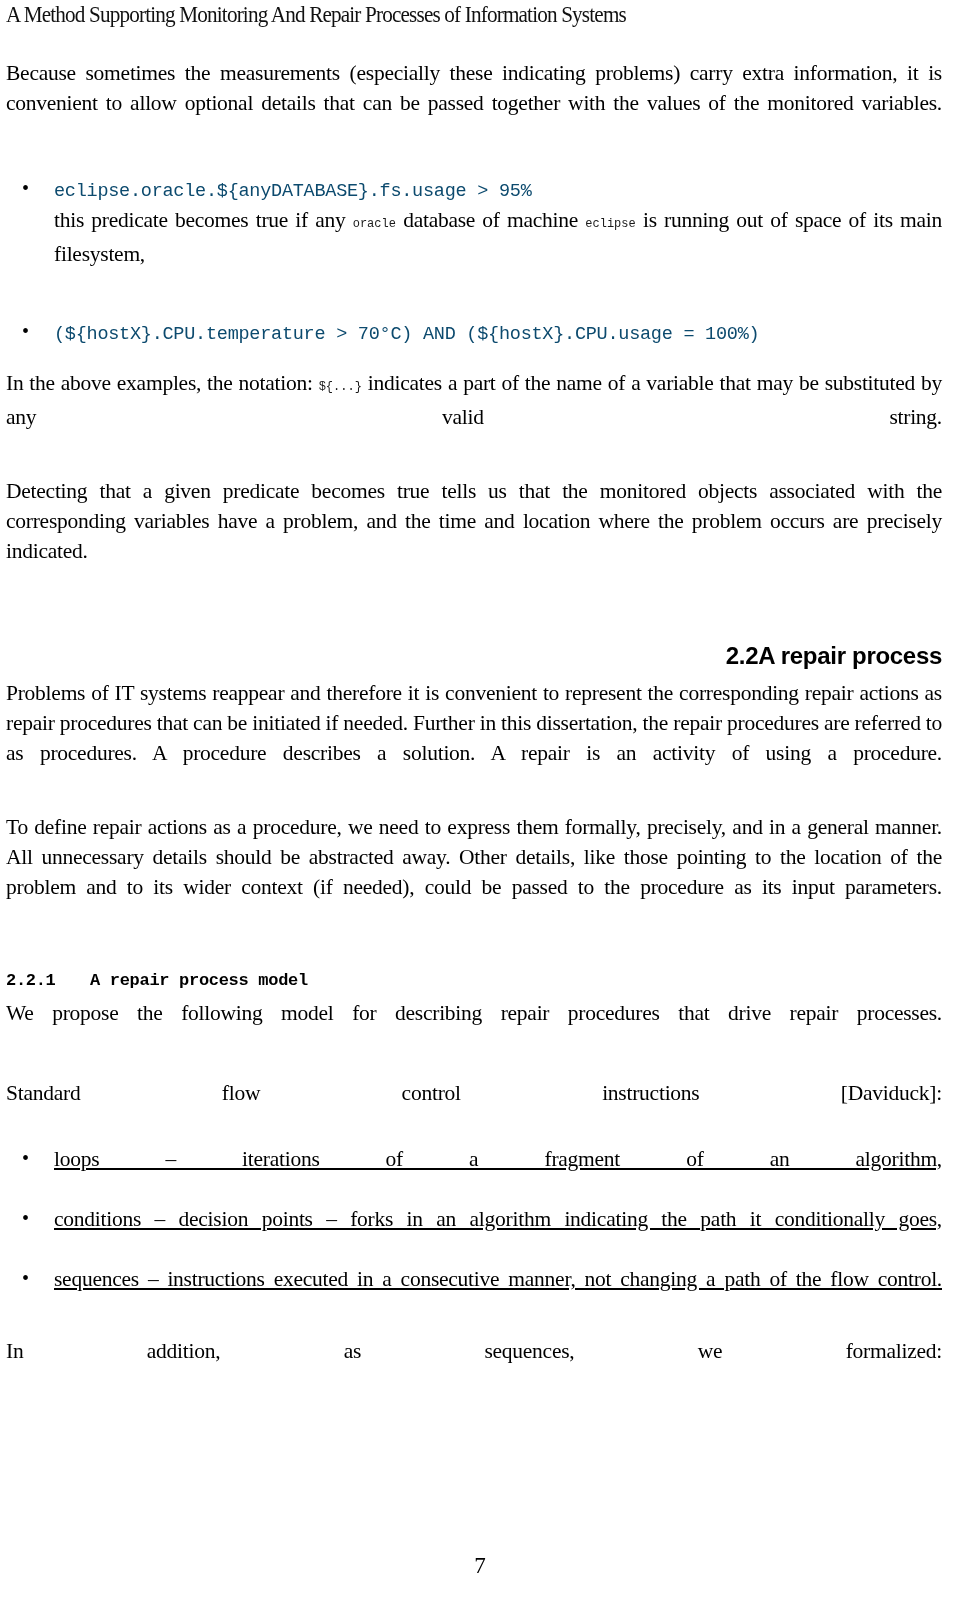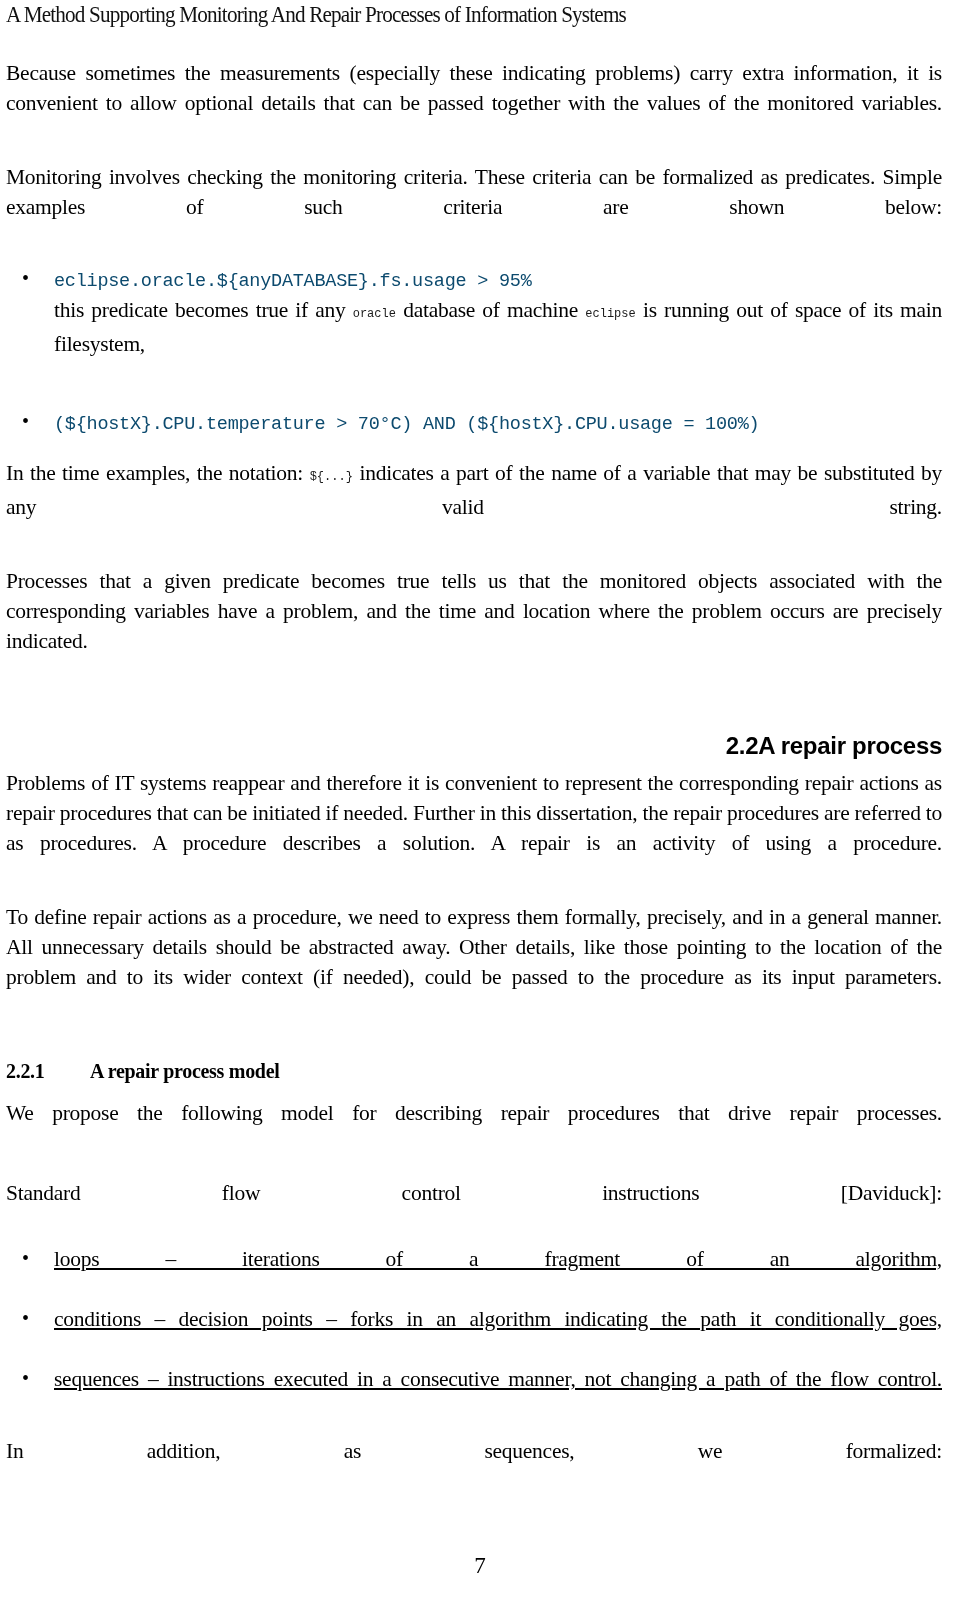--- a/index.html
+++ b/index.html
@@ -116,23 +116,23 @@
     font-family: "Liberation Sans", "DejaVu Sans", sans-serif;
     font-size: 24px;
     font-weight: bold;
     line-height: 32px;
     letter-spacing: -0.3px;
     text-align: right;
   }
   h2.h-sans .num { display: inline-block; min-width: 52px; }
 
   h3.h-serif {
-    margin: 0 0 12px 0;
-    font-family: Liberation Serif, serif;
-    font-size: 20px;
+    margin: 0 0 2px 0;
+    font-family: Liberation Mono, monospace;
+    font-size: 17px;
     font-weight: bold;
     line-height: 30px;
     letter-spacing: -0.3px;
   }
   h3.h-serif .num { display: inline-block; min-width: 84px; }
 
   h4.h-serif4 {
     margin: 0 0 2px 0;
     font-family: "Liberation Serif", "DejaVu Serif", serif;
     font-size: 22.5px;
@@ -164,39 +164,38 @@
 <body>
 
 <div class="page">
 
   <div class="running-header">A Method Supporting Monitoring And Repair Processes of Information Systems</div>
 
   <div class="content">
 
     <p class="para">Because sometimes the measurements (especially these indicating problems) carry extra information, it is convenient to allow optional details that can be passed together with the values of the monitored variables.</p>
 
-    <p class="para nogap">Monitoring involves checking the monitoring criteria. These criteria can be formalized as predicates. Simple examples of such criteria are shown below:</p>
 
     <div class="gap-sm"></div>
 
     <ul class="bullets spaced">
       <li>
         <span class="codeline">eclipse.oracle.${anyDATABASE}.fs.usage &gt; 95%</span>
         <span class="li-body"><span>this predicate becomes true if any </span><code>oracle</code><span> database of machine </span><code>eclipse</code><span> is running out of space of its main filesystem,</span></span>
       </li>
       <li>
         <span class="codeline">(${hostX}.CPU.temperature &gt; 70°C) AND (${hostX}.CPU.usage = 100%)</span>
       </li>
     </ul>
 
     <div class="gap-md"></div>
 
-    <p class="para"><span>In the time examples, the notation: </span><code>${...}</code><span> indicates a part of the name of a variable that may be substituted by any valid string.</span></p>
-
-    <p class="para">Processes that a given predicate becomes true tells us that the monitored objects associated with the corresponding variables have a problem, and the time and location where the problem occurs are precisely indicated.</p>
+    <p class="para"><span>In the above examples, the notation: </span><code>${...}</code><span> indicates a part of the name of a variable that may be substituted by any valid string.</span></p>
+
+    <p class="para">Detecting that a given predicate becomes true tells us that the monitored objects associated with the corresponding variables have a problem, and the time and location where the problem occurs are precisely indicated.</p>
 
     <div class="gap-lg"></div>
 
     <h2 class="h-sans"><span class="num">2.2</span><span>A repair process</span></h2>
 
     <p class="para">Problems of IT systems reappear and therefore it is convenient to represent the corresponding repair actions as repair procedures that can be initiated if needed. Further in this dissertation, the repair procedures are referred to as procedures. A procedure describes a solution. A repair is an activity of using a procedure.</p>
 
     <p class="para">To define repair actions as a procedure, we need to express them formally, precisely, and in a general manner. All unnecessary details should be abstracted away. Other details, like those pointing to the location of the problem and to its wider context (if needed), could be passed to the procedure as its input parameters.</p>
 
     <div class="gap-md"></div>

